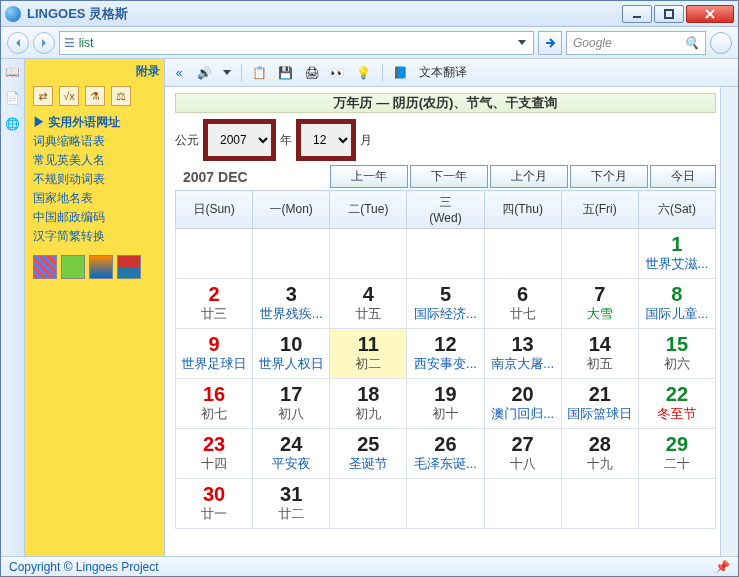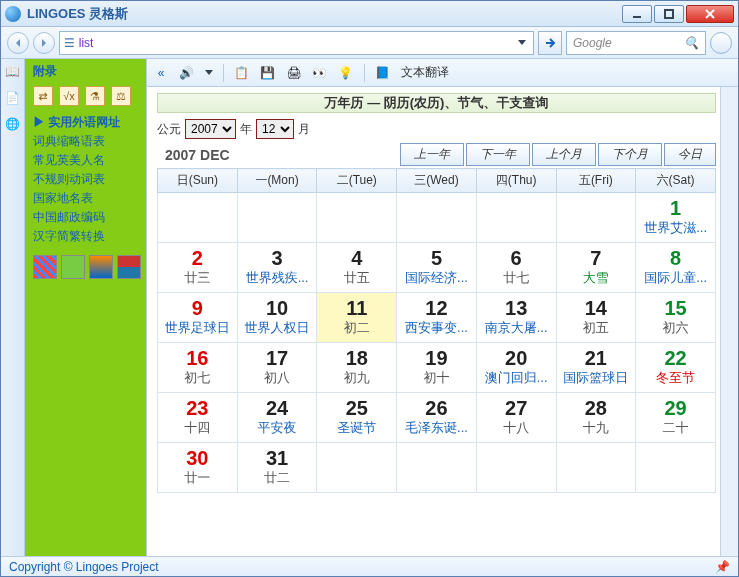--- a/index.html
+++ b/index.html
@@ -11,53 +11,53 @@
   .titlebar .spacer{flex:1}
   .winbtn{width:30px;height:18px;border:1px solid #6a8cb8;background:linear-gradient(#f5faff,#cfe4f7);margin-left:2px;display:flex;align-items:center;justify-content:center;border-radius:2px;cursor:pointer;}
   .winbtn.close{background:linear-gradient(#f28b82,#d93025);border-color:#a52714;color:#fff;font-weight:bold;width:48px;}
   .winbtn svg{width:10px;height:10px;stroke:#345;stroke-width:2;fill:none;}
   .winbtn.close svg{stroke:#fff;}
   .toolbar1{height:32px;background:linear-gradient(#f3f8fe,#e1eefb);display:flex;align-items:center;padding:3px 6px;gap:4px;border-bottom:1px solid #b8cde5;}
   .navbtn{width:22px;height:22px;border:1px solid #a8c0de;border-radius:11px;background:linear-gradient(#fff,#dceaf8);display:flex;align-items:center;justify-content:center;cursor:pointer;}
   .navbtn svg{width:10px;height:10px;fill:#6a90c0;}
   .searchbox{flex:1;height:24px;border:1px solid #9ab6d6;background:#fff;display:flex;align-items:center;padding:0 4px;}
   .searchbox .icn{color:#4a79b5;margin-right:4px;}
-  .searchbox input{flex:1;border:none;outline:none;font-size:12px;color:#6d28d9;}
+  .searchbox input{flex:1;border:none;outline:none;font-size:12px;color:#15803d;}
   .dd{width:14px;height:14px;display:flex;align-items:center;justify-content:center;}
   .gobtn{width:24px;height:24px;border:1px solid #9ab6d6;background:linear-gradient(#fff,#dceaf8);display:flex;align-items:center;justify-content:center;cursor:pointer;}
   .gobtn svg{width:12px;height:12px;fill:#1565c0;}
   .gbox{width:140px;height:24px;border:1px solid #9ab6d6;background:#fff;display:flex;align-items:center;padding:0 6px;color:#888;font-style:italic;}
   .gbox .mag{margin-left:auto;color:#3b78c8;}
   .circbtn{width:22px;height:22px;border:1px solid #9ab6d6;border-radius:11px;background:linear-gradient(#fff,#dceaf8);cursor:pointer;}
   .main{flex:1;display:flex;min-height:0;}
   .lefticons{width:24px;background:linear-gradient(to right,#e8f1fb,#d9e8f7);border-right:1px solid #b8cde5;display:flex;flex-direction:column;align-items:center;padding-top:4px;gap:8px;}
   .lefticons .li{width:18px;height:18px;cursor:pointer;display:flex;align-items:center;justify-content:center;}
-  .sidebar{width:122px;border-right:1px solid #b8cde5;background:#84cc16;padding:4px 4px 4px 8px;}
+  .sidebar{width:140px;border-right:1px solid #b8cde5;background:#fde047;padding:4px 4px 4px 8px;text-align:right;}
   .sidetitle{color:#1560b8;font-weight:bold;margin-bottom:6px;}
   .iconsrow{display:flex;gap:6px;margin-bottom:8px;flex-wrap:wrap;}
   .iconsrow .ic{width:20px;height:20px;border:1px solid #d0a040;background:#fff3d6;display:flex;align-items:center;justify-content:center;font-size:11px;color:#8a5a10;}
   .sel{color:#1560b8;font-size:12px;margin:2px 0;display:flex;align-items:center;gap:2px;}
   .sel.active{color:#1560b8;font-weight:bold;}
   .sel a{color:#1560b8;text-decoration:none;cursor:pointer;}
   .iconsrow2{display:flex;gap:4px;margin-top:10px;}
   .iconsrow2 .sq{width:24px;height:24px;border:1px solid #888;}
   .content{flex:1;display:flex;flex-direction:column;min-width:0;}
   .toolbar2{height:28px;background:linear-gradient(#f3f8fe,#e1eefb);border-bottom:1px solid #b8cde5;display:flex;align-items:center;padding:0 6px;gap:10px;}
   .toolbar2 .ti{width:16px;height:16px;cursor:pointer;display:flex;align-items:center;justify-content:center;}
   .toolbar2 .sep{width:1px;height:18px;background:#b8cde5;}
   .contentbody{flex:1;overflow:hidden;display:flex;}
   .calwrap{flex:1;padding:6px 4px 4px 10px;overflow:auto;}
   .calhdr{background:linear-gradient(#f0f8e8,#e4f2d6);border:1px solid #c4d8b0;text-align:center;font-weight:bold;color:#333;font-size:13px;margin-bottom:6px;}
   .row1{display:flex;align-items:center;gap:4px;margin-bottom:4px;color:#333;}
-  .row1 select{border:1px solid #7f1d1d;font-size:12px;padding:1px;}
+  .row1 select{border:5px solid #7f1d1d;font-size:12px;padding:8px;}
   .row1 .info{margin-left:20px;}
   .row2{display:flex;align-items:center;margin-bottom:2px;gap:32px;}
   .row2 .monthlabel{font-weight:bold;color:#555;font-size:14px;margin-left:8px;}
   .row2 .btns{margin-left:auto;display:flex;gap:2px;}
-  .navb{border:1px solid #7a9cc8;background:linear-gradient(#fff,#e1eefb);padding:2px 13px;font-size:12px;cursor:pointer;color:#333;font-style:italic;}
+  .navb{border:1px solid #7a9cc8;background:linear-gradient(#fff,#e1eefb);padding:2px 20px;font-size:12px;cursor:pointer;color:#333;}
   table.cal{width:100%;border-collapse:collapse;table-layout:fixed;}
   table.cal th{background:linear-gradient(#f5f9fe,#e3eef9);border:1px solid #c0d4ea;padding:3px 16px;font-weight:normal;color:#333;font-size:12px;}
   table.cal td{border:1px solid #d8e4f0;text-align:center;padding:2px 1px;height:50px;vertical-align:middle;}
   .daynum{font-size:20px;font-weight:bold;color:#222;line-height:1;}
   .daynum.sun{color:#d00;}
   .daynum.sat{color:#0a8a2a;}
   .sub{font-size:13px;color:#555;margin-top:1px;white-space:nowrap;overflow:hidden;}
   .sub.blue{color:#1560b8;}
   .sub.green{color:#0a8a2a;}
   .sub.red{color:#d00;}

